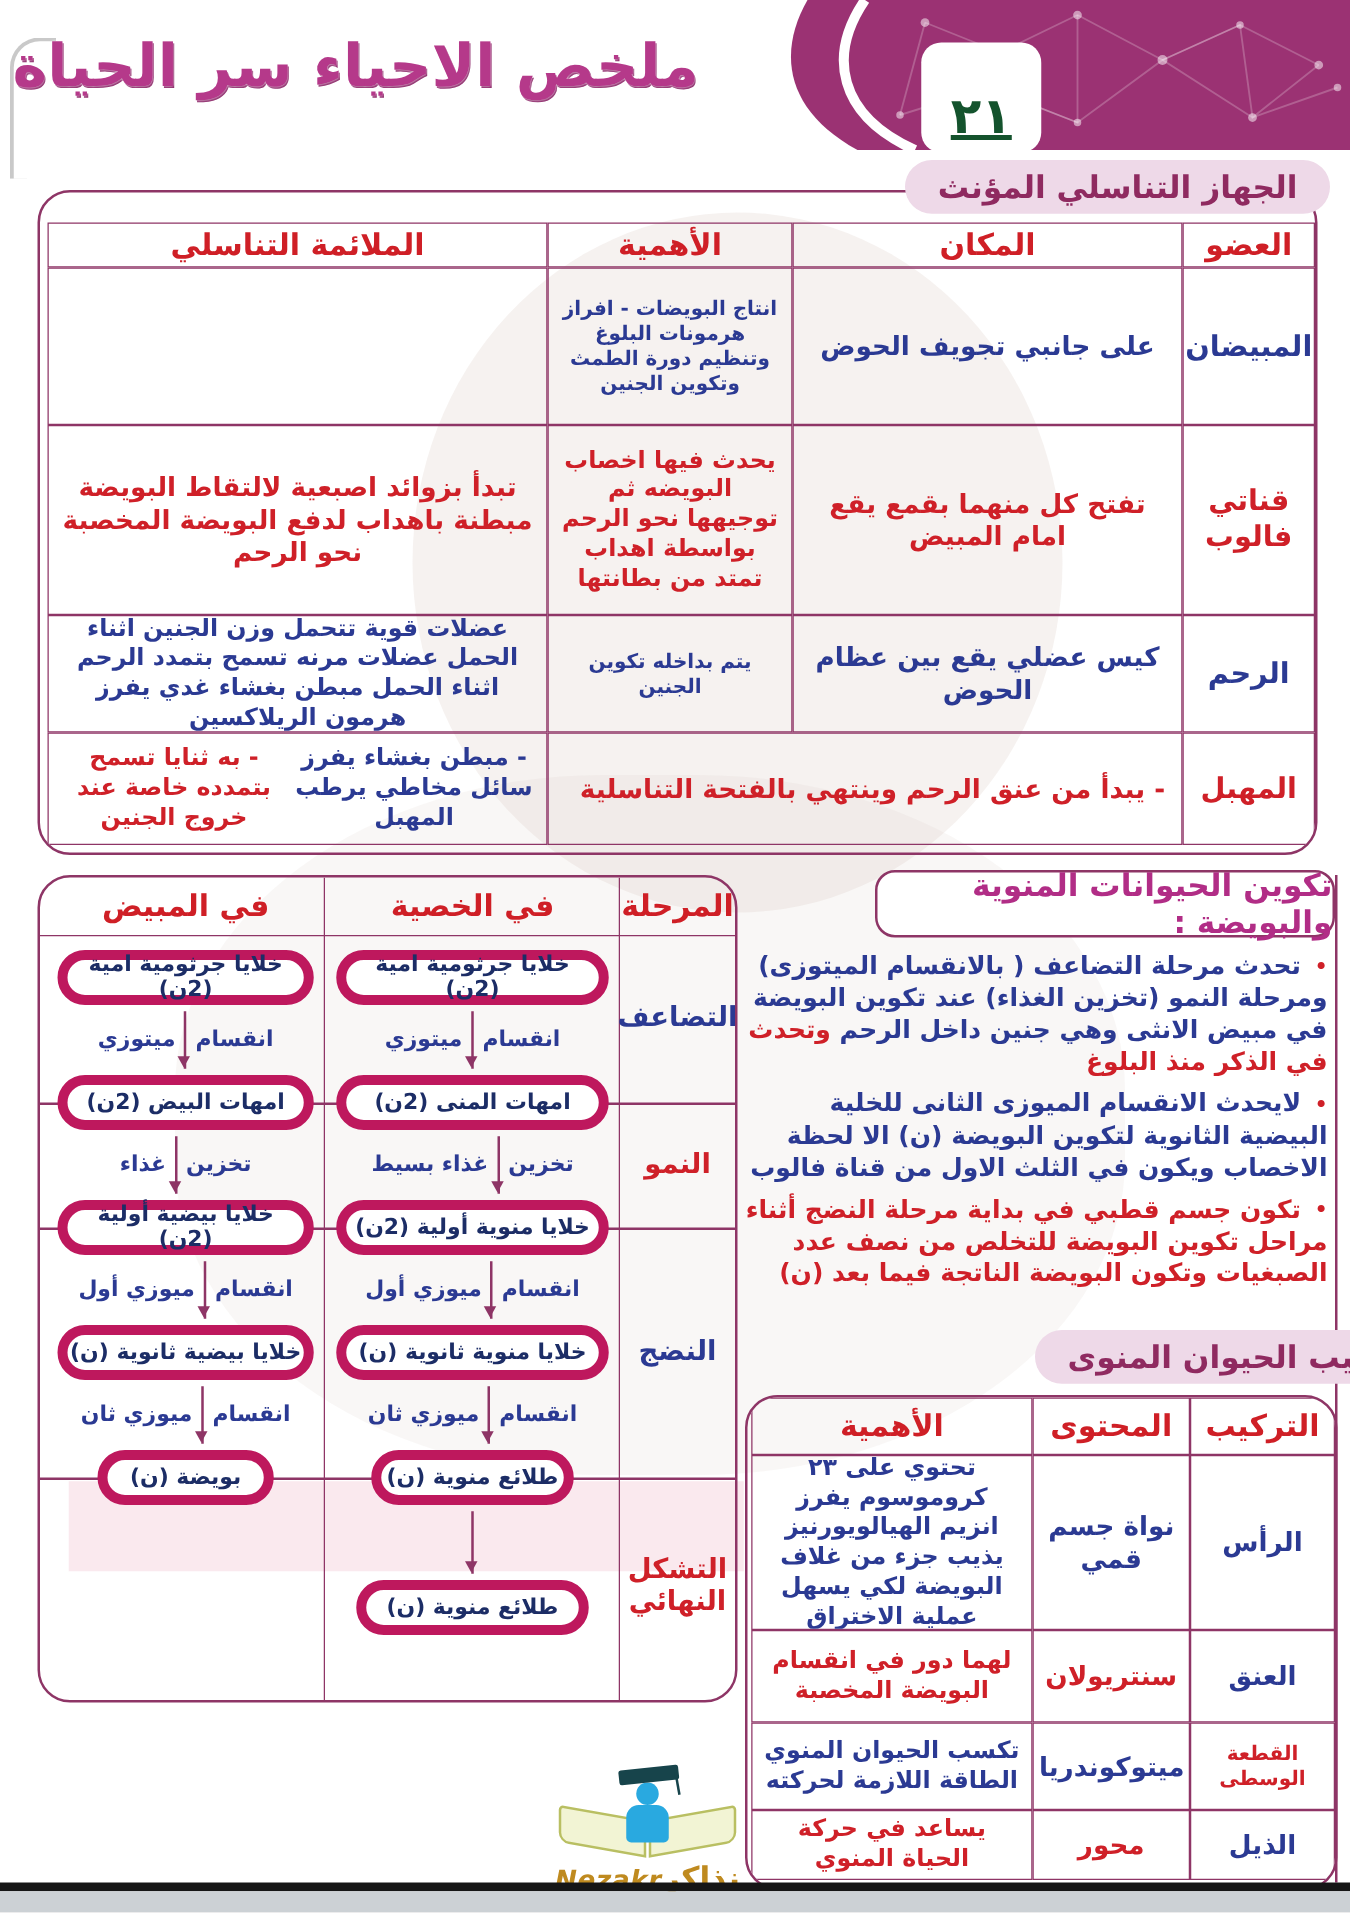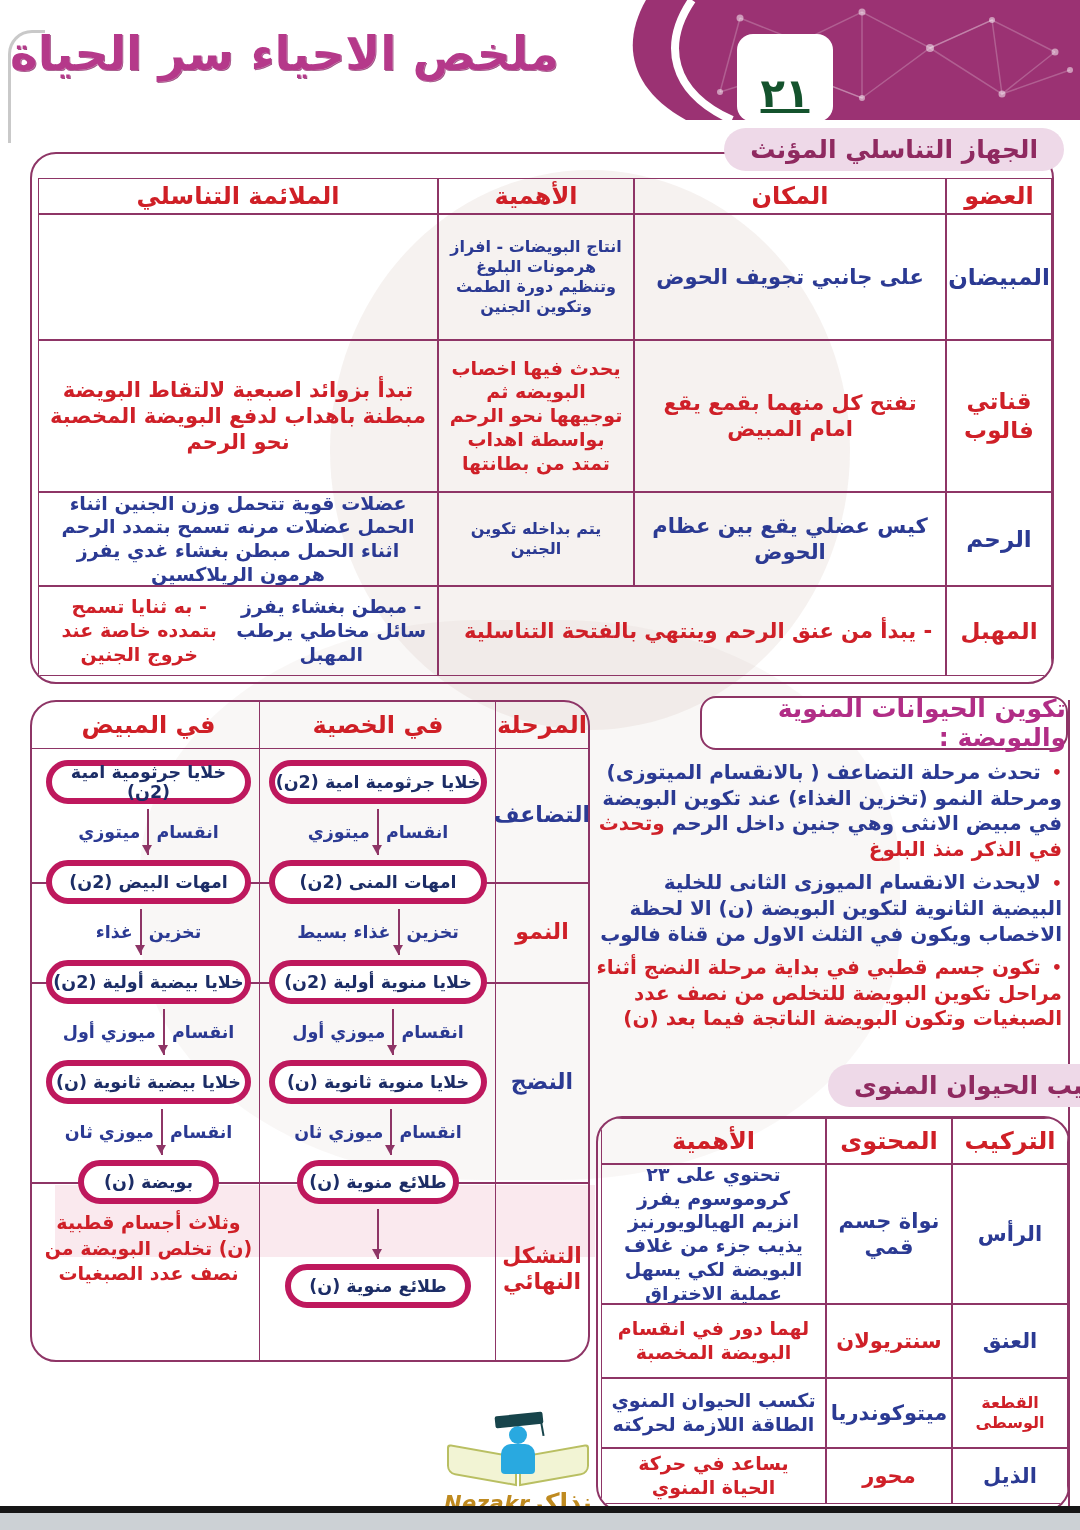--- a/index.html
+++ b/index.html
@@ -60,21 +60,21 @@
   .vline{position:absolute;top:-46px;bottom:0;width:1.5px;background:#8e3566;z-index:0;}
   .hline{position:absolute;left:0;right:0;height:1.5px;background:#8e3566;z-index:0;}
   .stagecol{position:absolute;top:0;right:0;width:92px;bottom:0;}
   .stage{display:flex;align-items:center;justify-content:center;text-align:center;
          font-size:22px;line-height:1.15;}
   .flow{position:absolute;top:0;display:flex;flex-direction:column;align-items:center;
         padding-top:12px;box-sizing:border-box;}
   .flow-testis{right:94px;width:232px;}
   .flow-ovary{right:330px;width:219px;}
   .fbox{height:44px;width:94%;box-sizing:border-box;background:#fff;z-index:1;
-        border:6px solid #be185d;border-radius:22px;display:flex;align-items:center;
+        border:8px solid #be185d;border-radius:22px;display:flex;align-items:center;
         justify-content:center;font-size:17.5px;color:#1c2d66;text-align:center;}
   .fbox.narrow{width:64%;}
   .farrow{height:56px;display:flex;align-items:center;justify-content:center;gap:7px;z-index:1;}
   .farrow.plain{height:60px;}
   .al{color:#2b3a93;font-size:17.5px;}
   .aline{width:0;height:82%;border-left:2.5px solid #8e3566;position:relative;display:block;}
   .aline::after{content:"";position:absolute;bottom:-4px;left:-7px;width:0;height:0;
         border:5.5px solid transparent;border-top:9px solid #8e3566;}
   .fnote{margin-top:6px;color:#cf2028;font-size:19px;line-height:1.35;text-align:center;z-index:1;}
   
@@ -268,21 +268,20 @@
           <span class="aline"></span>
           <span class="al">ميوزي أول</span>
         </div>
         <div class="fbox">خلايا بيضية ثانوية  (ن)</div>
         <div class="farrow">
           <span class="al">انقسام</span>
           <span class="aline"></span>
           <span class="al">ميوزي ثان</span>
         </div>
         <div class="fbox narrow">بويضة (ن)</div>
-        <div class="fnote">وثلاث أجسام قطبية (ن) تخلص البويضة من نصف عدد الصبغيات</div>
       </div>
     </div>
   </div>
 
   <div class="sperm-pill pill">تركيب الحيوان المنوى</div>
 
   <div class="frame sec3">
     <div class="tbl3">
 
       <div class="cell hcell">التركيب</div>

